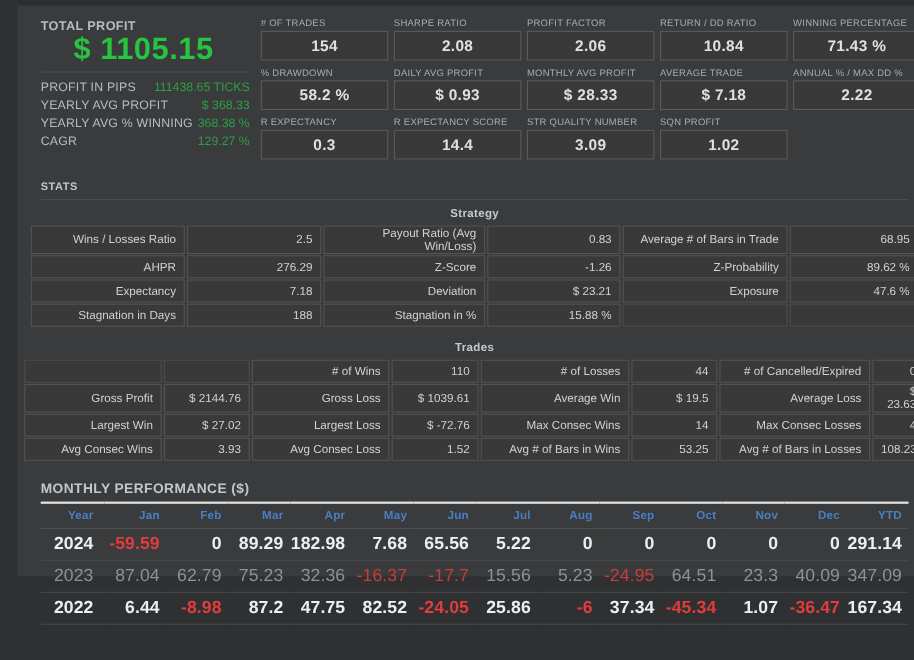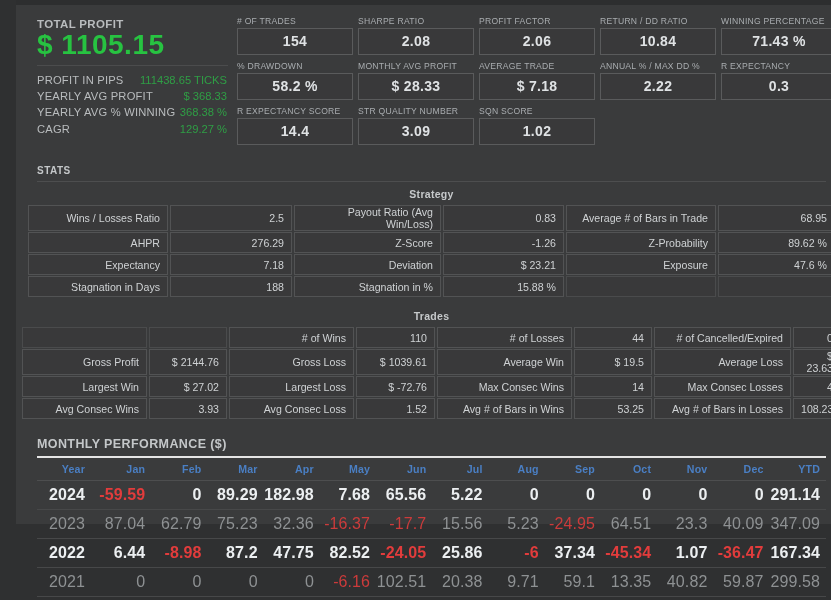--- a/index.html
+++ b/index.html
@@ -38,21 +38,21 @@
     color: #b9bcbe;
     font-size: 11.5px;
     font-weight: bold;
     letter-spacing: 0.35px;
     margin-bottom: 1px;
   }
   .profit-big {
     color: #27c341;
     font-size: 28px;
     font-weight: bold;
-    text-align: left;
+    text-align: center;
     padding-right: 8px;
     letter-spacing: 0.5px;
     line-height: 1.05;
     margin-top: -1px;
   }
   .profit-rule {
     border-top: 1px solid #4b4c4d;
     margin: 6px 4px 5px 0px;
   }
   .profit-row {
@@ -254,20 +254,24 @@
         </div>
         <div class="card">
           <div class="card-label">WINNING PERCENTAGE</div>
           <div class="card-value">71.43 %</div>
         </div>
         <div class="card">
           <div class="card-label">% DRAWDOWN</div>
           <div class="card-value">58.2 %</div>
         </div>
         <div class="card">
+          <div class="card-label">DAILY AVG PROFIT</div>
+          <div class="card-value">$ 0.93</div>
+        </div>
+        <div class="card">
           <div class="card-label">MONTHLY AVG PROFIT</div>
           <div class="card-value">$ 28.33</div>
         </div>
         <div class="card">
           <div class="card-label">AVERAGE TRADE</div>
           <div class="card-value">$ 7.18</div>
         </div>
         <div class="card">
           <div class="card-label">ANNUAL % / MAX DD %</div>
           <div class="card-value">2.22</div>
@@ -278,21 +282,21 @@
         </div>
         <div class="card">
           <div class="card-label">R EXPECTANCY SCORE</div>
           <div class="card-value">14.4</div>
         </div>
         <div class="card">
           <div class="card-label">STR QUALITY NUMBER</div>
           <div class="card-value">3.09</div>
         </div>
         <div class="card">
-          <div class="card-label">SQN SCORE</div>
+          <div class="card-label">SQN PROFIT</div>
           <div class="card-value">1.02</div>
         </div>
       </div>
   </div>
 
   <div class="section-title">STATS</div>
   <div class="section-rule"></div>
 
   <div class="sub-title">Strategy</div>
   <table class="stat-table tbl-strategy">
@@ -459,32 +463,16 @@
             <td>82.52</td>
             <td class="neg">-24.05</td>
             <td>25.86</td>
             <td class="neg">-6</td>
             <td>37.34</td>
             <td class="neg">-45.34</td>
             <td>1.07</td>
             <td class="neg">-36.47</td>
             <td>167.34</td>
           </tr>
-          <tr class="r-even">
-            <td class="yearcol">2021</td>
-            <td>0</td>
-            <td>0</td>
-            <td>0</td>
-            <td>0</td>
-            <td class="neg">-6.16</td>
-            <td>102.51</td>
-            <td>20.38</td>
-            <td>9.71</td>
-            <td>59.1</td>
-            <td>13.35</td>
-            <td>40.82</td>
-            <td>59.87</td>
-            <td>299.58</td>
-          </tr>
         </tbody>
     </table>
   </div>
 </div>
 
 </body></html>

